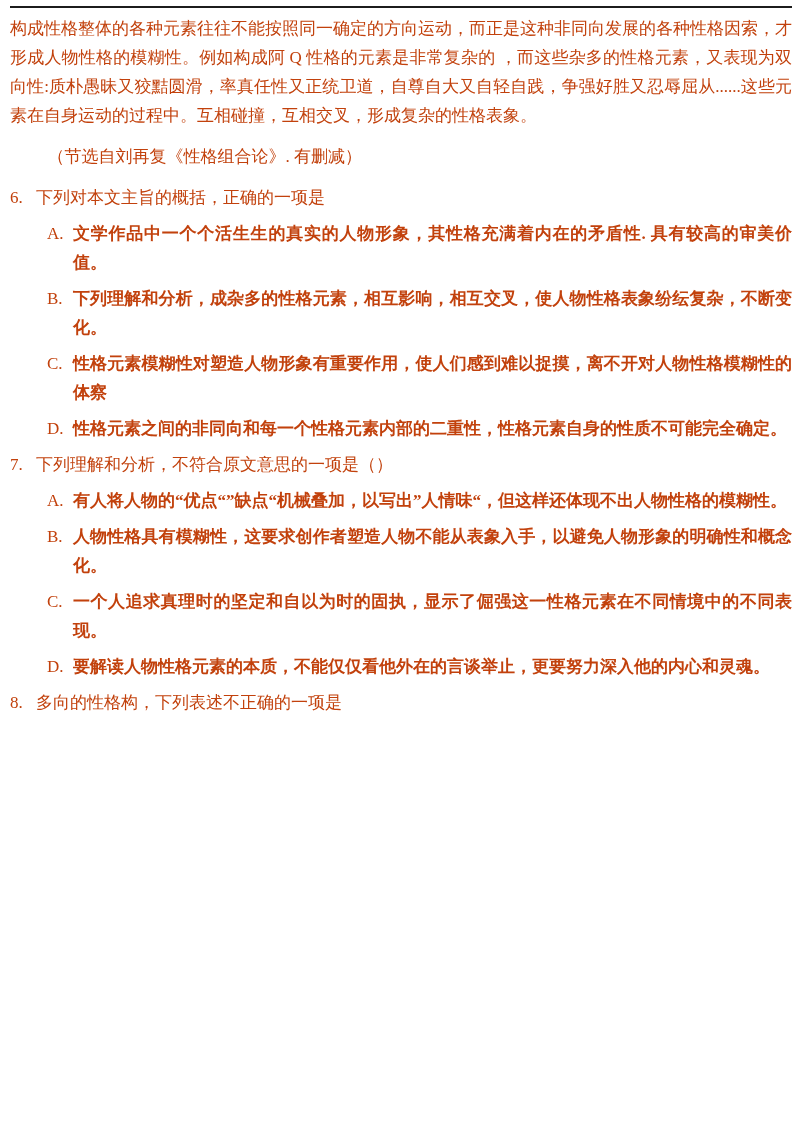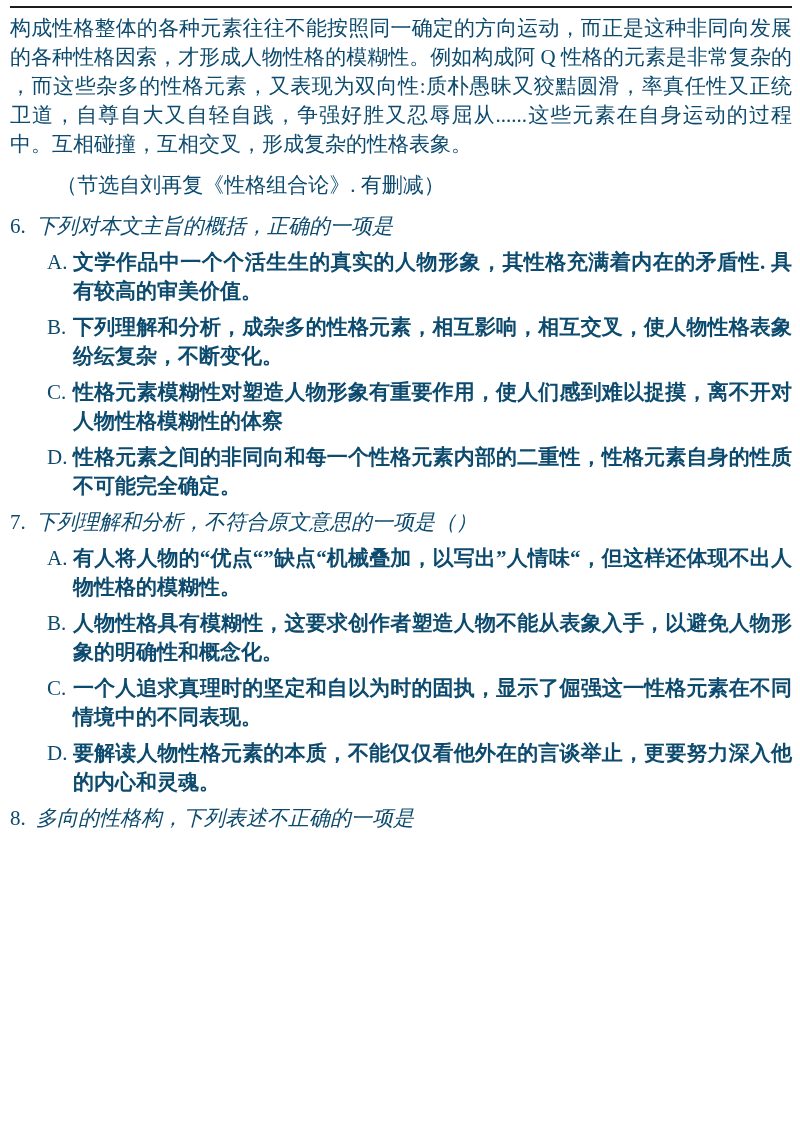--- a/index.html
+++ b/index.html
@@ -6,23 +6,23 @@
     margin: 0;
     padding: 0;
     background: #ffffff;
   }
   .page {
     position: relative;
     width: 800px;
     height: 1146px;
     box-sizing: border-box;
     background: #ffffff;
-    color: #0c4a6e;
+    color: #c2410c;
     font-family: "Liberation Serif", "DejaVu Serif", serif;
-    font-size: 21px;
+    font-size: 17px;
     padding: 4px 8px 0 10px;
     overflow: hidden;
   }
   .top-rule {
     height: 0;
     border-top: 2px solid #1c1c1c;
     margin: 2px 0 6px 0;
   }
   p.body {
     margin: 0 0 12px 0;
@@ -44,21 +44,20 @@
     display: flex;
     line-height: 29px;
     margin-top: 7px;
   }
   .q-num {
     flex: 0 0 26px;
   }
   .q-stem {
     flex: 1;
     text-align: justify;
-    font-style: italic;
   }
   .option {
     display: flex;
     line-height: 29px;
     margin: 7px 0 0 37px;
   }
   .opt-label {
     flex: 0 0 26px;
   }
   .opt-text {

